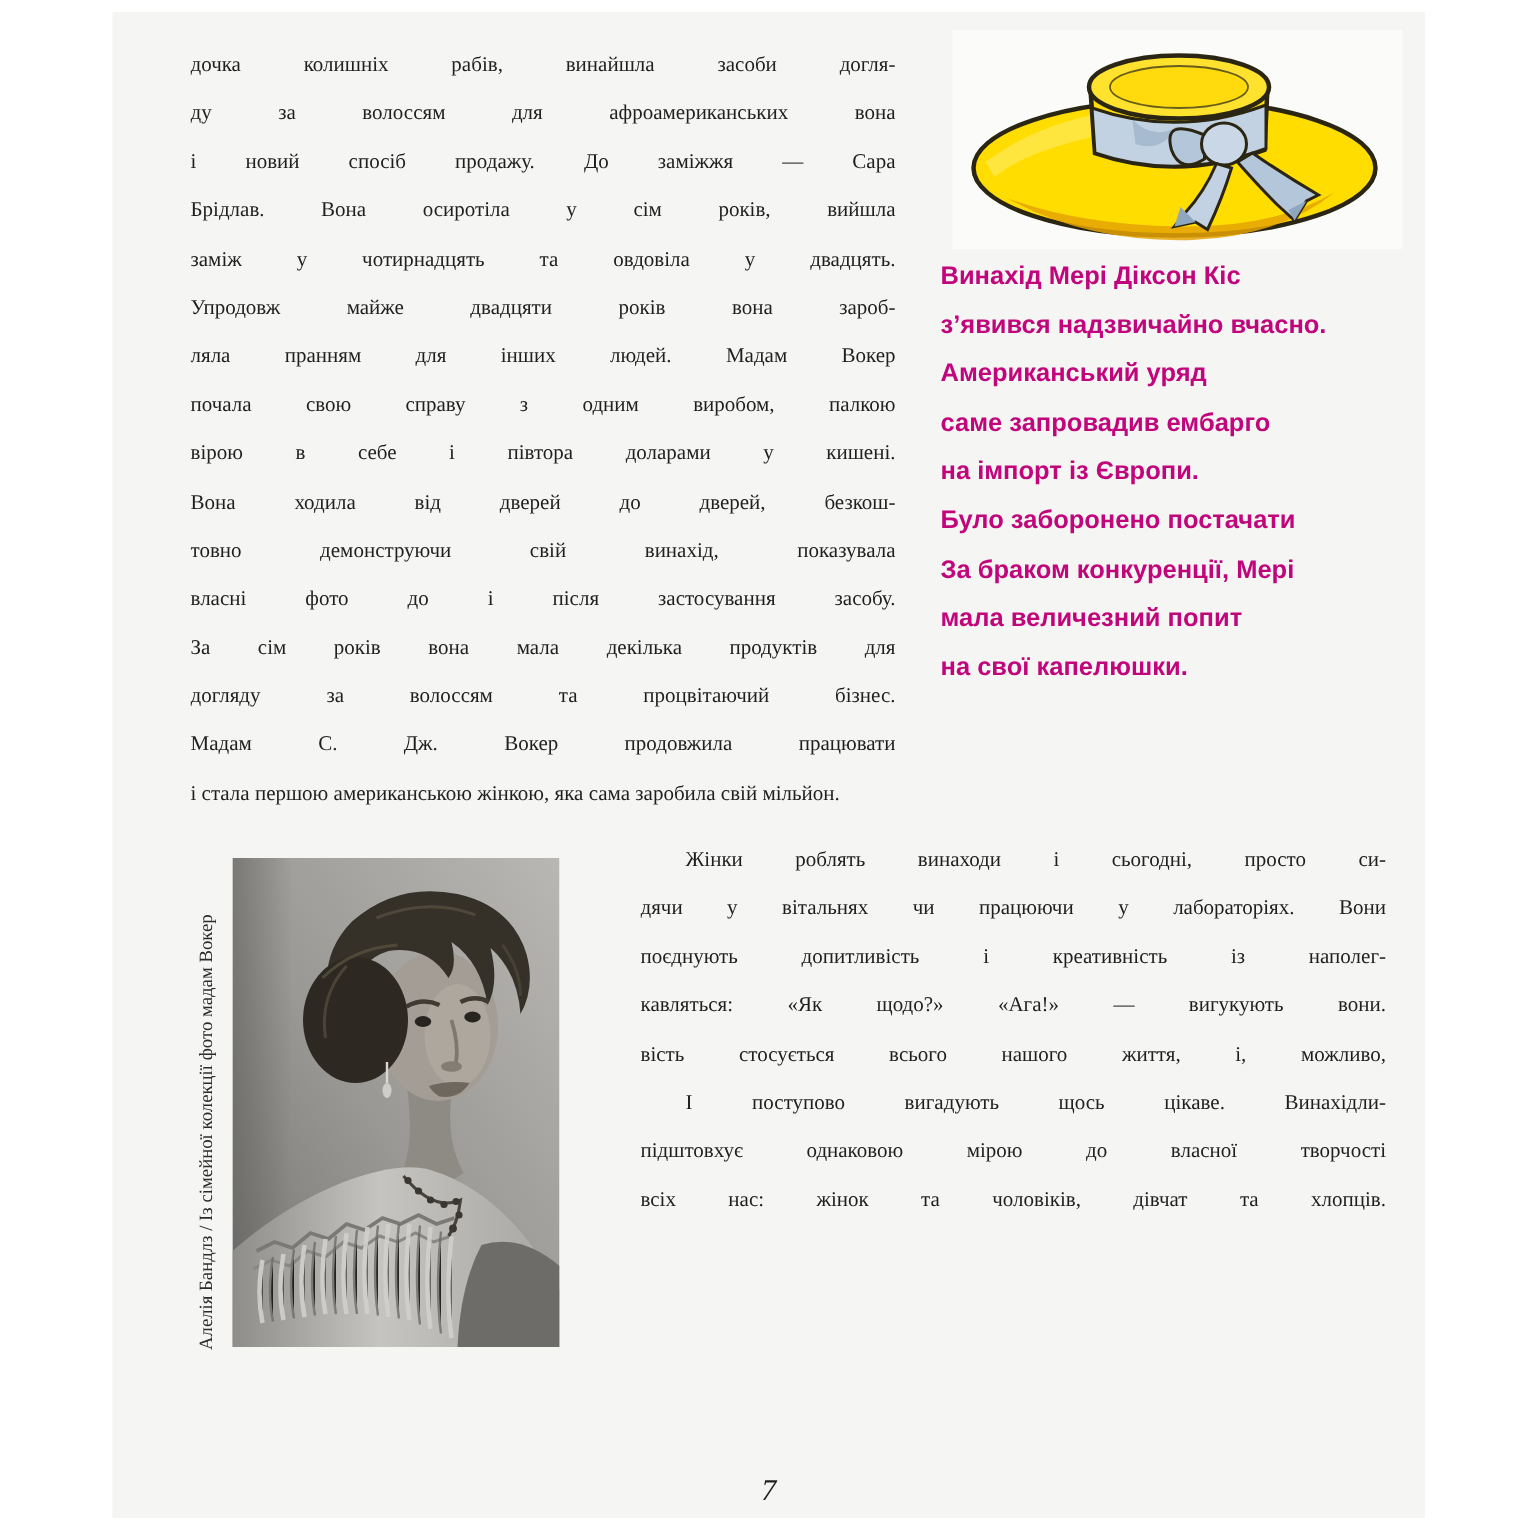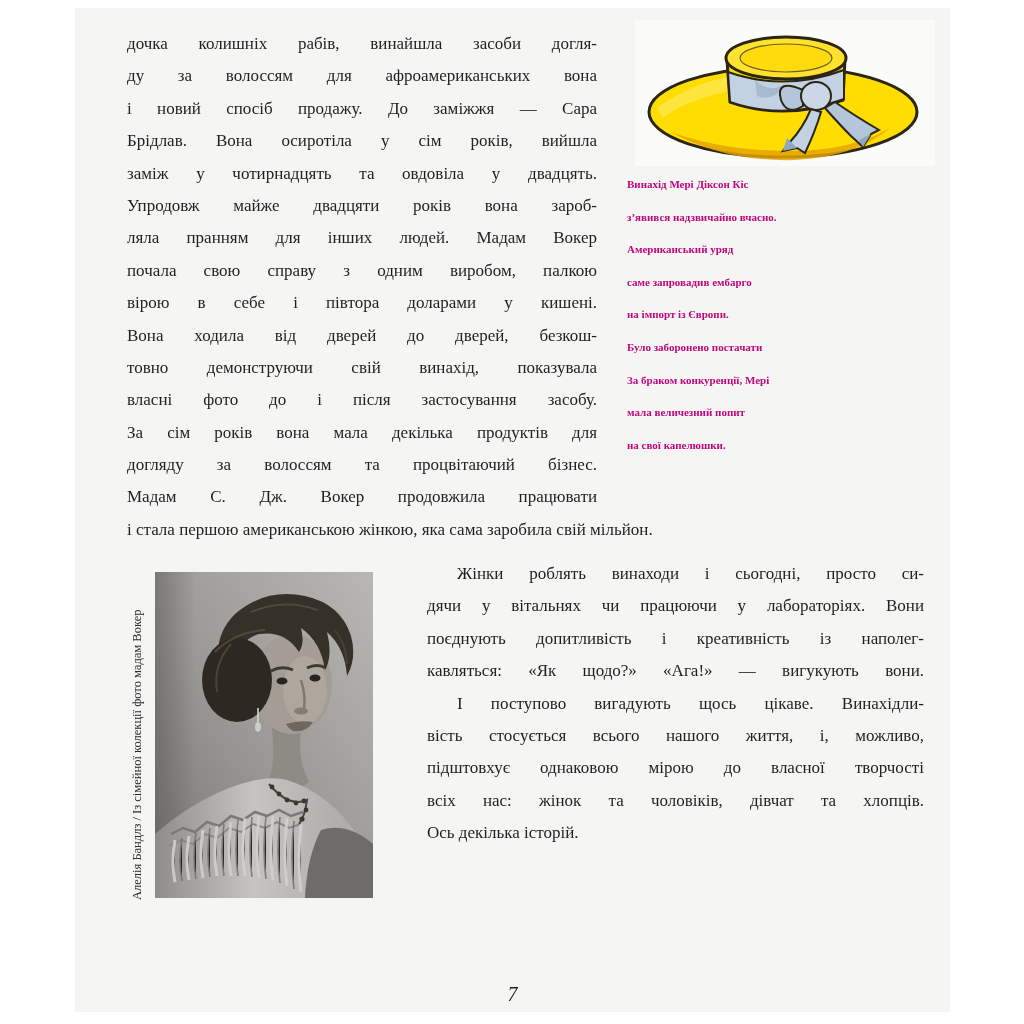--- a/index.html
+++ b/index.html
@@ -3,32 +3,32 @@
 <meta charset="utf-8">
 <style>
   * { margin:0; padding:0; box-sizing:border-box; }
   html,body { width:1024px; height:1024px; background:#ffffff; overflow:hidden; }
   #stage { position:relative; width:1024px; height:1024px; background:#ffffff;
            font-family:"Liberation Serif", serif; }
   .page { position:absolute; left:75px; top:8px; width:875px; height:1004px;
           background:#f5f5f4; }
 
   
-  .bodycol { position:absolute; color:#1f1f1f; font-size:17px; }
+  .bodycol { position:absolute; color:#1f1f1f; font-size:14px; }
   .line { height:32.4px; line-height:32.4px; overflow:hidden; white-space:nowrap; }
   .line.j { white-space:normal; text-align:justify; text-align-last:justify; }
   .col1 { left:52px; top:20px; width:470px; }
   .fullline { left:52px; top:506px; width:800px; }
   .col2 { left:352px; top:550px; width:497px; }
   .indent { text-indent:30px; }
 
   
   .sidebar { position:absolute; left:552px; top:160px; width:300px;
-             font-family:Liberation Serif, serif; font-weight:bold;
-             font-size:11px; color:#c1067c; }
+             font-family:Liberation Sans, sans-serif; font-weight:bold;
+             font-size:17px; color:#c1067c; }
   .sidebar .sline { height:32.6px; line-height:32.6px; white-space:nowrap; }
 
   
   .hatbox { position:absolute; left:560px; top:12px; width:300px; height:146px;
             background:#fbfbfa; }
   .hatbox svg { width:100%; height:100%; display:block; }
 
   
   .photo { position:absolute; left:80px; top:564px; width:218px; height:326px; }
   .photo svg { width:100%; height:100%; display:block; }
@@ -198,22 +198,21 @@
         </g>
       </svg>
     </div>
     <div class="photo-caption">Алелія Бандлз / Із сімейної колекції фото мадам Вокер</div>
 
     <div class="bodycol col2">
       <div class="line j indent">Жінки роблять винаходи і сьогодні, просто си-</div>
       <div class="line j">дячи у вітальнях чи працюючи у лабораторіях. Вони</div>
       <div class="line j">поєднують допитливість і креативність із наполег-</div>
       <div class="line j">кавляться: «Як щодо?» «Ага!» —  вигукують вони.</div>
+      <div class="line j">вість стосується всього нашого життя, і, можливо,</div>
       <div class="line j indent">І поступово вигадують щось цікаве. Винахідли-</div>
-      <div class="line j">вість стосується всього нашого життя, і, можливо,</div>
       <div class="line j">підштовхує однаковою мірою до власної творчості</div>
       <div class="line j">всіх нас: жінок та чоловіків, дівчат та хлопців.</div>
-      <div class="line">Ось декілька історій.</div>
     </div>
 
     <div class="pagenum">7</div>
   </div>
 </div>
 
 </body></html>

